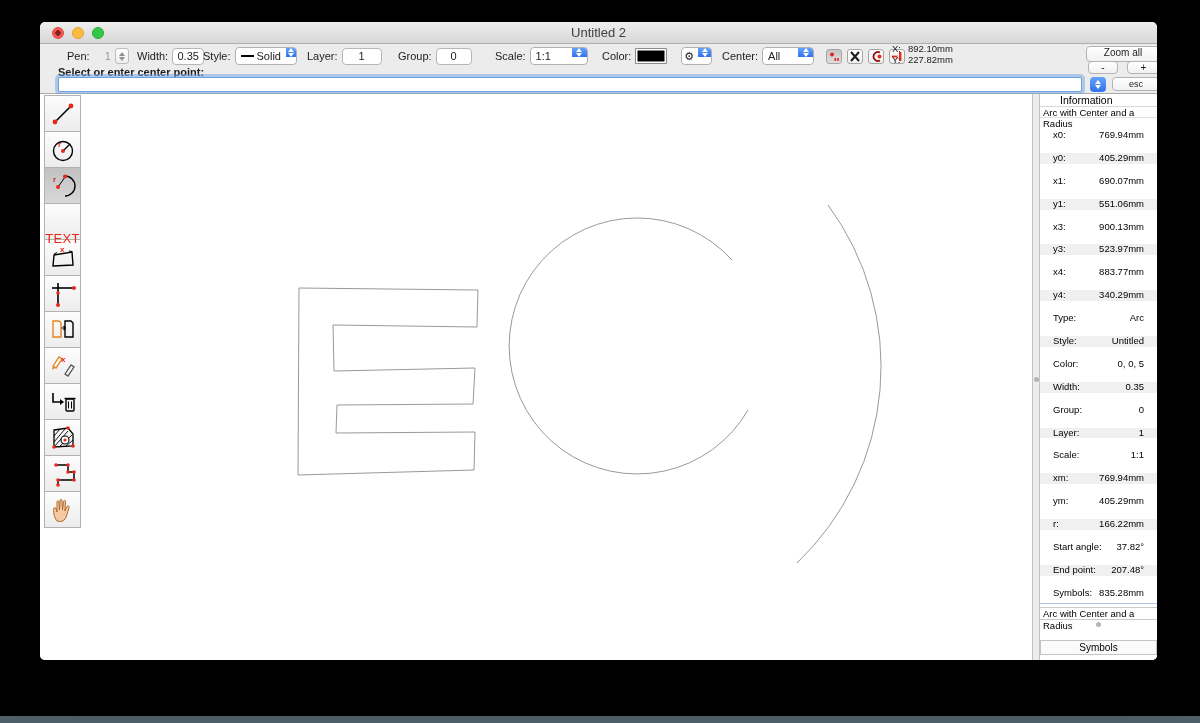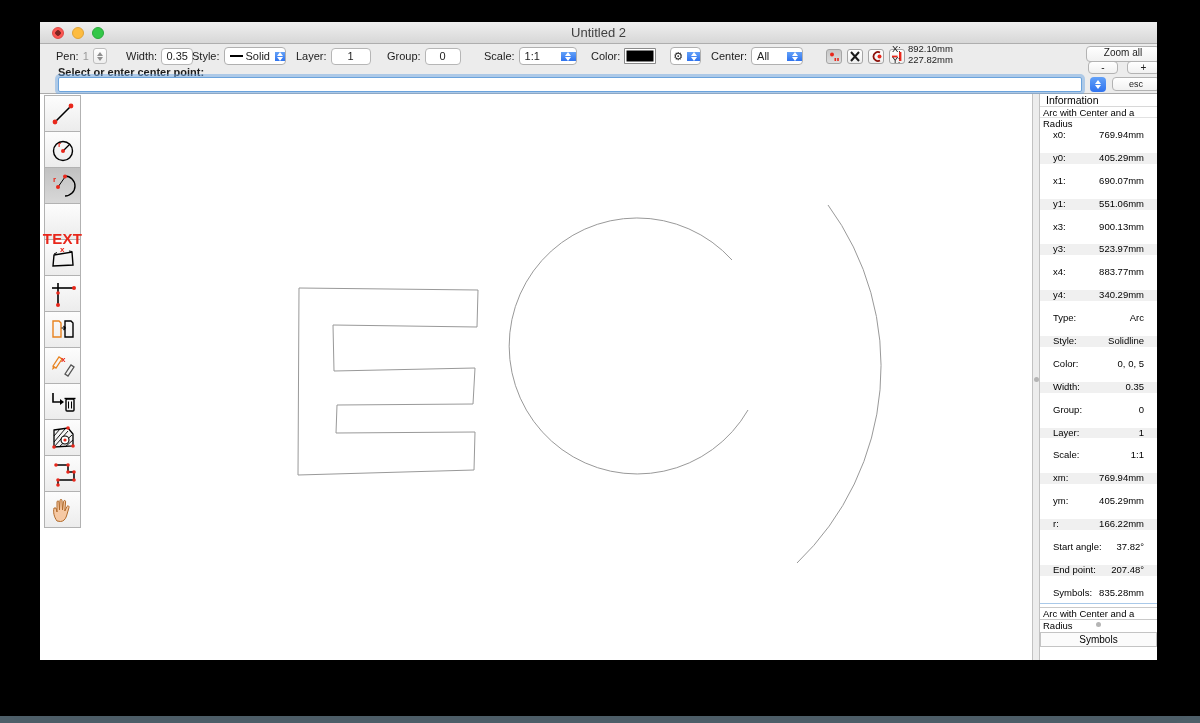--- a/index.html
+++ b/index.html
@@ -1,44 +1,44 @@
 <!DOCTYPE html>
 <html><head>
 <meta charset="utf-8">
 <style>
   * { margin:0; padding:0; box-sizing:border-box; }
   html,body { width:1200px; height:723px; background:#000; overflow:hidden;
               font-family:"Liberation Sans", sans-serif; }
   .desktop-strip { position:absolute; left:0; top:716px; width:1200px; height:7px; background:#4e5f69; }
 
   .window { position:absolute; left:40px; top:22px; width:1117px; height:638px;
-            background:#ececec; border-radius:0; box-shadow:0 18px 40px rgba(0,0,0,.65);
+            background:#ececec; border-radius:5px; box-shadow:0 18px 40px rgba(0,0,0,.65);
             overflow:hidden; }
 
   
   .titlebar { position:absolute; left:0; top:0; width:100%; height:22px;
               background:linear-gradient(#efefef,#d7d7d7); border-bottom:1px solid #aeaeae;
               border-radius:5px 5px 0 0; }
   .title { position:absolute; left:0; right:0; top:0; height:22px; line-height:22px;
            text-align:center; font-size:13px; color:#3f3f3f; }
   .lights { position:absolute; left:12px; top:5px; display:flex; gap:8px; }
   .light { width:12px; height:12px; border-radius:50%; }
   .light.red    { background:radial-gradient(circle at 50% 50%, #7e2420 0 2.5px, #fc5753 3px); border:1px solid #dd4643; }
   .light.yellow { background:#fdbc40; border:1px solid #dfa338; }
   .light.green  { background:#33c748; border:1px solid #2aa93c; }
 
   
   .toolbar { position:absolute; left:0; top:22px; width:100%; height:50px;
              background:#ececec; border-bottom:1px solid #ababab; }
   .tgrp { position:absolute; top:3px; height:18px; display:flex; align-items:center; gap:4px; }
-  .tlabel { font-size:11px; color:#1c1c1c; }
+  .tlabel { font-size:11px; color:#1c1c1c;margin-left:11px; }
   .tlabel.dim { color:#9a9a9a; }
   .field { background:#fff; border:1px solid #b6b6b6; border-radius:4px; height:17px;
            line-height:15px; font-size:11px; text-align:center; color:#222; }
-  .dropdown { display:flex; align-items:center; background:#fff; border:1px solid #b0b0b0;
+  .dropdown { display:flex; align-items:flex-start; background:#fff; border:1px solid #b0b0b0;
               border-radius:4px; height:18px; overflow:hidden; }
   .dd-text { flex:1; font-size:11px; line-height:16px; padding:0 5px; color:#222; display:flex; align-items:center; gap:3px;}
   .dd-step { width:15px; background:linear-gradient(#63a1f8,#2f73ef); display:flex; flex-direction:column;
              align-items:center; justify-content:center; gap:1px; }
   .chev-up   { width:0; height:0; border-left:3px solid transparent; border-right:3px solid transparent; border-bottom:4px solid #fff; }
   .chev-down { width:0; height:0; border-left:3px solid transparent; border-right:3px solid transparent; border-top:4px solid #fff; }
   .gray-step { width:14px; height:16px; background:linear-gradient(#fff,#eee); border:1px solid #bdbdbd; border-radius:3px;
                display:flex; flex-direction:column; align-items:center; justify-content:center; gap:1px; }
   .gray-step .chev-up   { border-bottom-color:#8f8f8f; }
   .gray-step .chev-down { border-top-color:#8f8f8f; }
@@ -62,40 +62,40 @@
   
   .content { position:absolute; left:0; top:72px; width:1117px; height:566px; background:#fff; }
   .canvas-svg { position:absolute; left:0; top:0; }
 
   
   .palette { position:absolute; left:4px; top:1px; width:37px; }
   .tool { width:37px; height:37px; border:1px solid #b2b2b2; margin-top:-1px;
           background:linear-gradient(#fdfdfd,#ececec); display:flex; align-items:center; justify-content:center; }
   .tool:first-child { margin-top:0; }
   .tool.selected { background:linear-gradient(#c1c1c1,#d8d8d8); }
-  .text-glyph { color:#e8271b; font-weight:bold; font-size:15px; letter-spacing:.3px;margin-top:34px; }
+  .text-glyph { color:#e8271b; font-weight:normal; font-size:13px; letter-spacing:.3px;margin-top:34px; }
 
   
   .divider { position:absolute; left:992px; top:0; width:8px; height:566px; background:#ededed;
              border-left:1px solid #c2c2c2; border-right:1px solid #c2c2c2; }
   .handle-dot { width:5px; height:5px; border-radius:50%; background:#b5b5b5; margin:0 auto; }
   .divider .handle-dot { position:absolute; left:1px; top:283px; }
 
   
   .ipanel { position:absolute; left:1000px; top:0; width:117px; height:566px; background:#fff; font-size:10px; color:#000; }
-  .ipanel-title { height:13px; line-height:13px; padding-left:6px; font-size:10.5px; border-bottom:1px solid #d8d8d8; }
+  .ipanel-title { height:13px; line-height:13px; padding-left:20px; font-size:10.5px; border-bottom:1px solid #d8d8d8; }
   .ipanel-sub   { height:11px; line-height:11px; padding-left:3px; font-size:9.5px; border-bottom:1px solid #e2e2e2; }
   .irows { }
   .irow { display:flex; justify-content:space-between; padding:0 13px; height:10.9px; line-height:10.9px; font-size:9.5px;margin-top:12px; }
   .irow:nth-child(even) { background:#f0f0f0; }
   .blue-sep { border-top:1px solid #a9c9e9; margin:4px 0 3px 0; }
   .status-box { border-top:1px solid #c9c9c9; border-bottom:1px solid #c9c9c9; height:13px; line-height:12px;
                 padding-left:3px; font-size:9.5px; }
   .symbols-box { border:1px solid #c4c4c4; height:15px; line-height:14px; text-align:center;
-                 font-size:10px; background:#fbfbfb; margin-top:5px; }
+                 font-size:10px; background:#fbfbfb; margin-top:13px; }
   .ipanel .handle-dot { margin-top:2px; }
 </style>
 </head>
 <body>
 
 <div class="desktop-strip"></div>
 
 <div class="window">
 
   <div class="titlebar">
@@ -380,21 +380,21 @@
         <div class="irow">
             <span>y4:</span>
             <span>340.29mm</span>
           </div>
         <div class="irow">
             <span>Type:</span>
             <span>Arc</span>
           </div>
         <div class="irow">
             <span>Style:</span>
-            <span>Solidline</span>
+            <span>Untitled</span>
           </div>
         <div class="irow">
             <span>Color:</span>
             <span>0, 0, 5</span>
           </div>
         <div class="irow">
             <span>Width:</span>
             <span>0.35</span>
           </div>
         <div class="irow">

